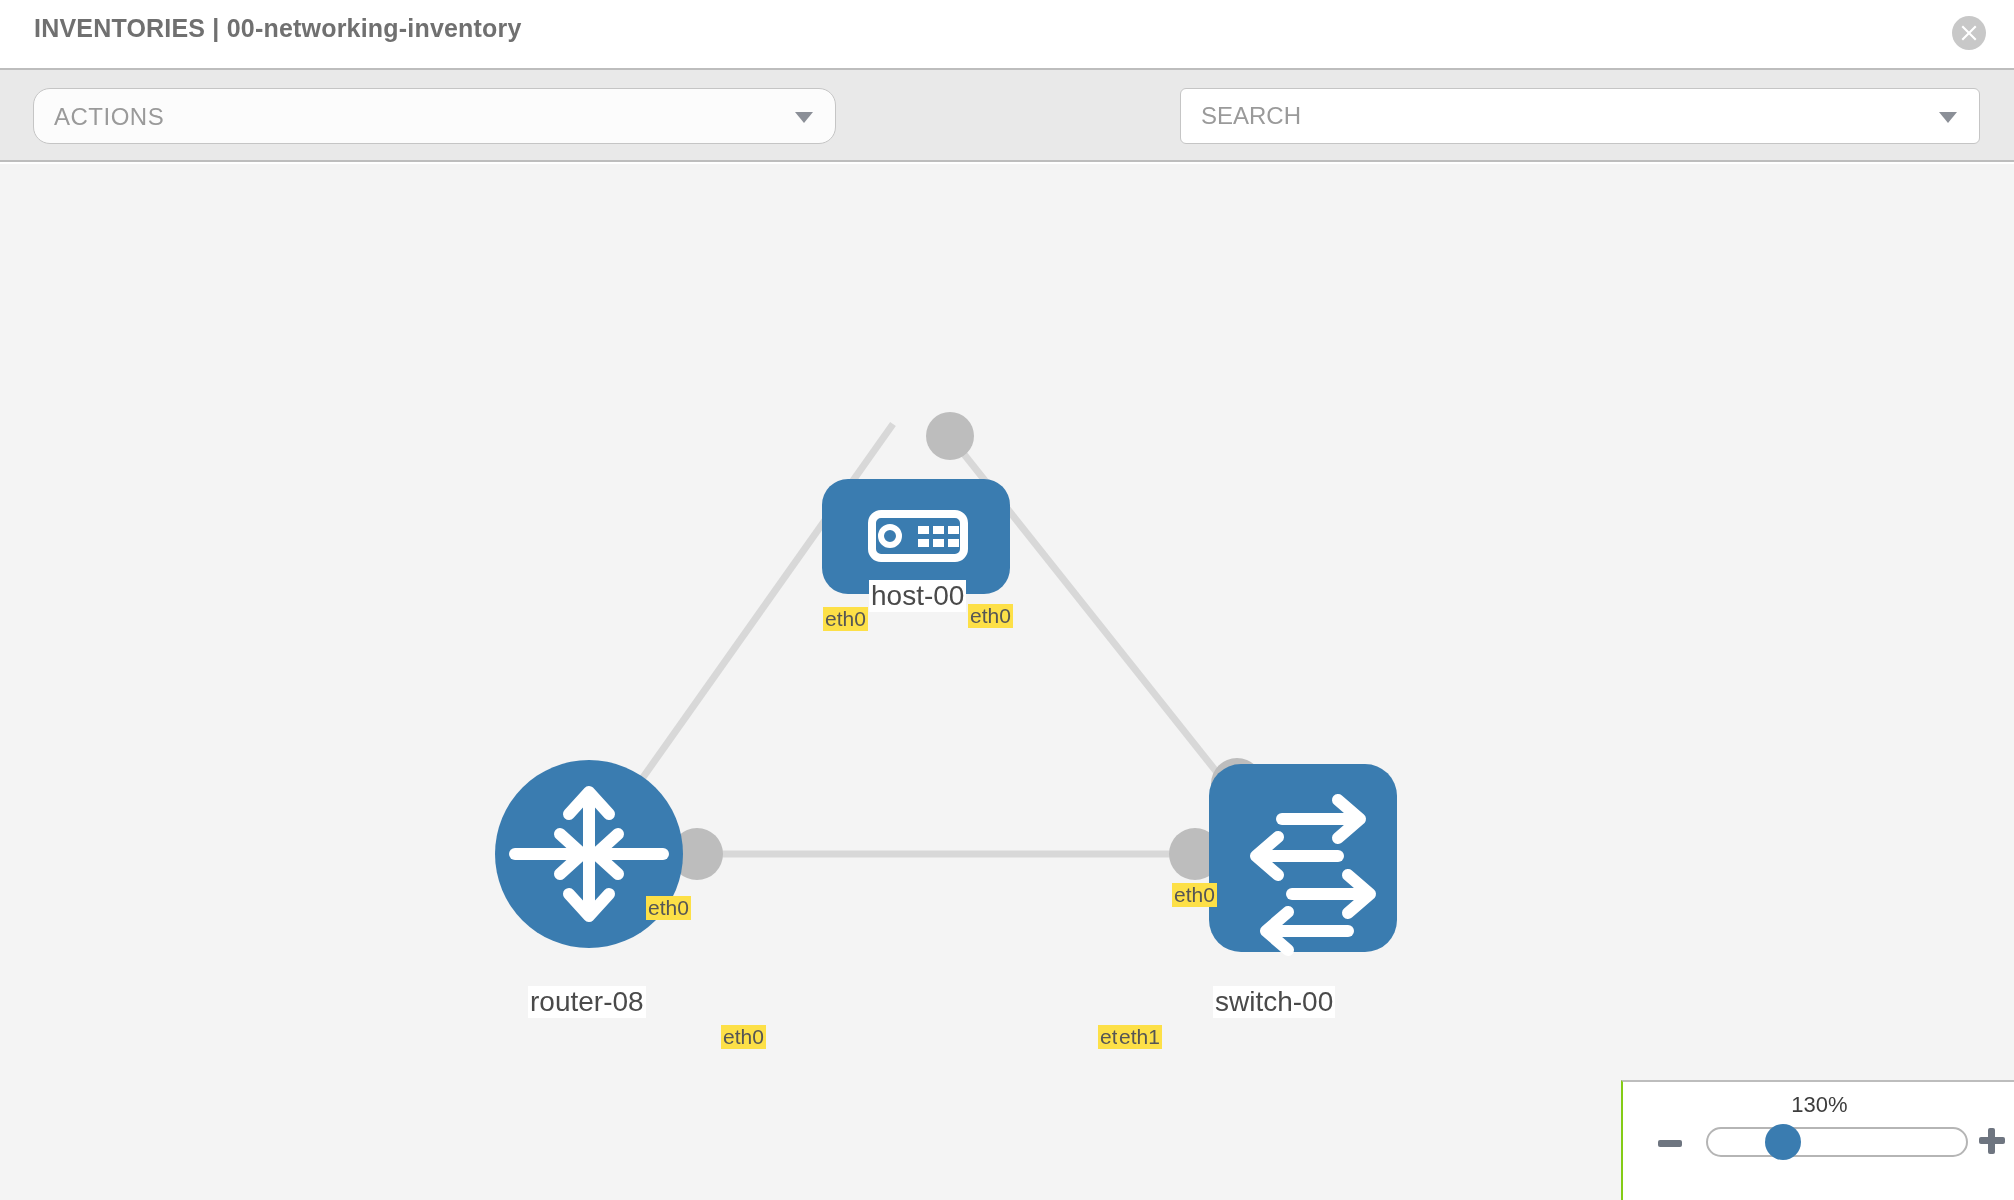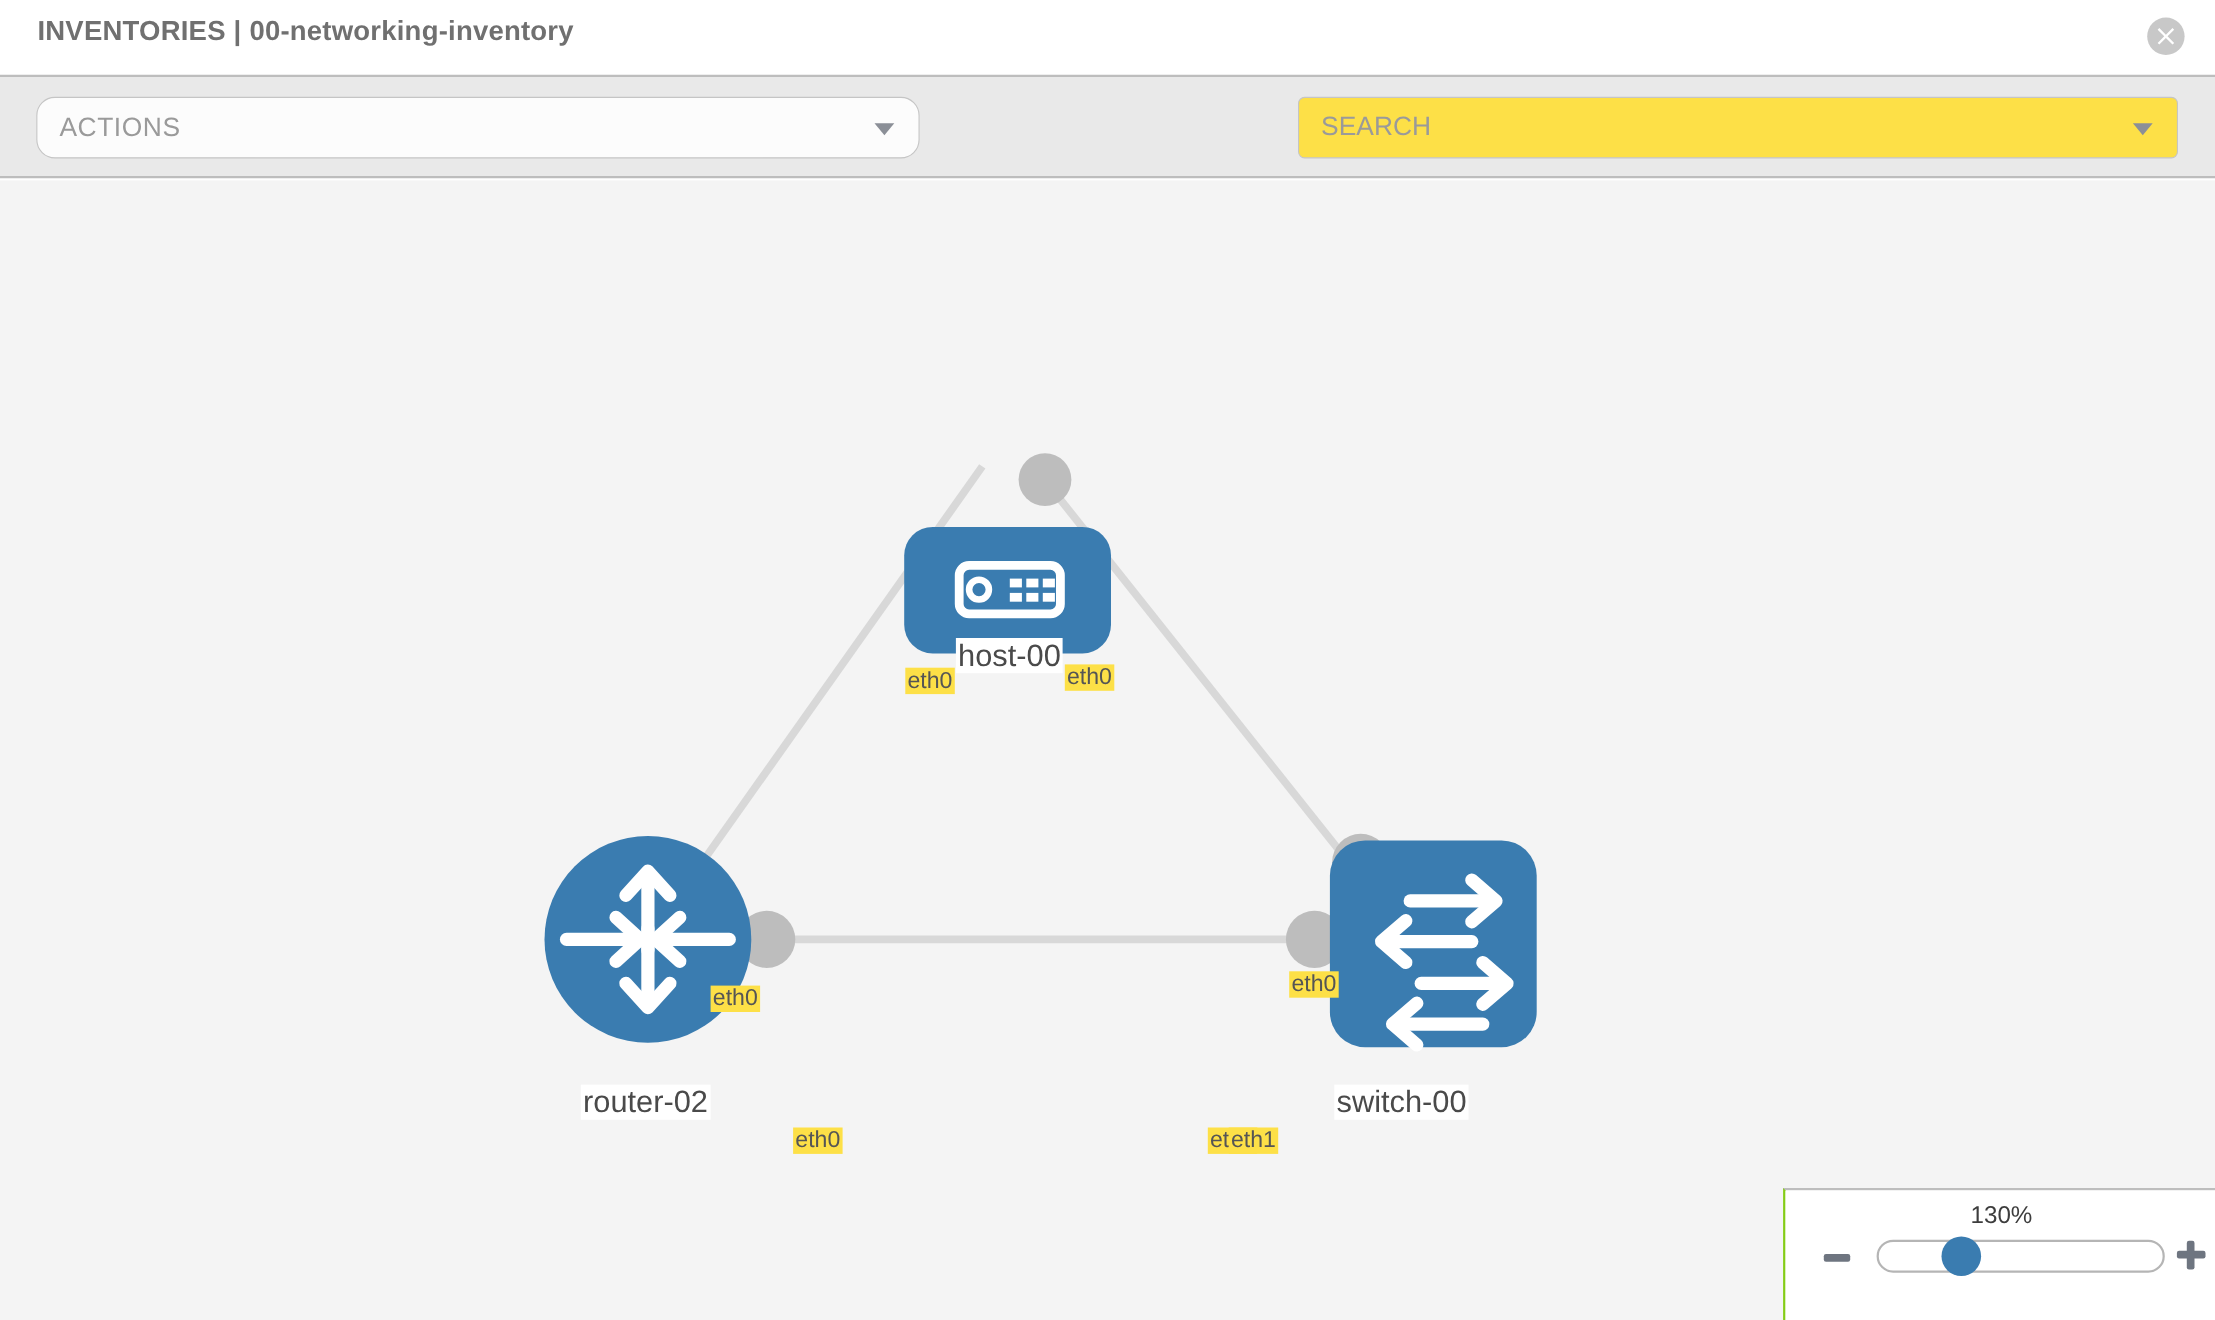--- a/index.html
+++ b/index.html
@@ -64,21 +64,21 @@
   .tool-icon {
     position: absolute; top: 96px;
     width: 40px; height: 40px;
     cursor: pointer;
   }
   .tool-wrench { left: 1040px; }
   .tool-key    { left: 1110px; }
   .search-box {
     position: absolute; left: 1180px; top: 18px;
     width: 800px; height: 56px;
-    background: #fde047;
+    background: #ffffff;
     border: 1px solid #c5c5c5;
     border-radius: 6px;
     cursor: text;
   }
   .search-input {
     position: absolute; left: 20px; top: 0;
     width: 700px; height: 54px; line-height: 54px;
     border: none; outline: none; background: transparent;
     font-family: "Liberation Sans", sans-serif;
     font-size: 24px; color: #7d7d7d;
@@ -265,21 +265,21 @@
         <line x1="1292" y1="730" x2="1368" y2="730"></line>
         <polyline points="1348,711 1370,730 1348,749"></polyline>
 
         <line x1="1348" y1="767" x2="1268" y2="767"></line>
         <polyline points="1288,748 1266,767 1288,786"></polyline>
       </g>
     </g>
   </svg>
 
   <div class="nlabel" style="left:869px; top:416px;">host-00</div>
-  <div class="nlabel" style="left:528px; top:822px;">router-02</div>
+  <div class="nlabel" style="left:528px; top:822px;">router-08</div>
   <div class="nlabel" style="left:1213px; top:822px;">switch-00</div>
 
   <div class="ilabel" style="left:823px; top:443px;">eth0</div>
   <div class="ilabel" style="left:968px; top:440px;">eth0</div>
   <div class="ilabel" style="left:646px; top:732px;">eth0</div>
   <div class="ilabel" style="left:1172px; top:719px;">eth0</div>
   <div class="ilabel" style="left:721px; top:861px;">eth0</div>
   <div class="ilabel" style="left:1098px; top:861px;">eth0</div>
   <div class="ilabel" style="left:1117px; top:861px;">eth1</div>
 

